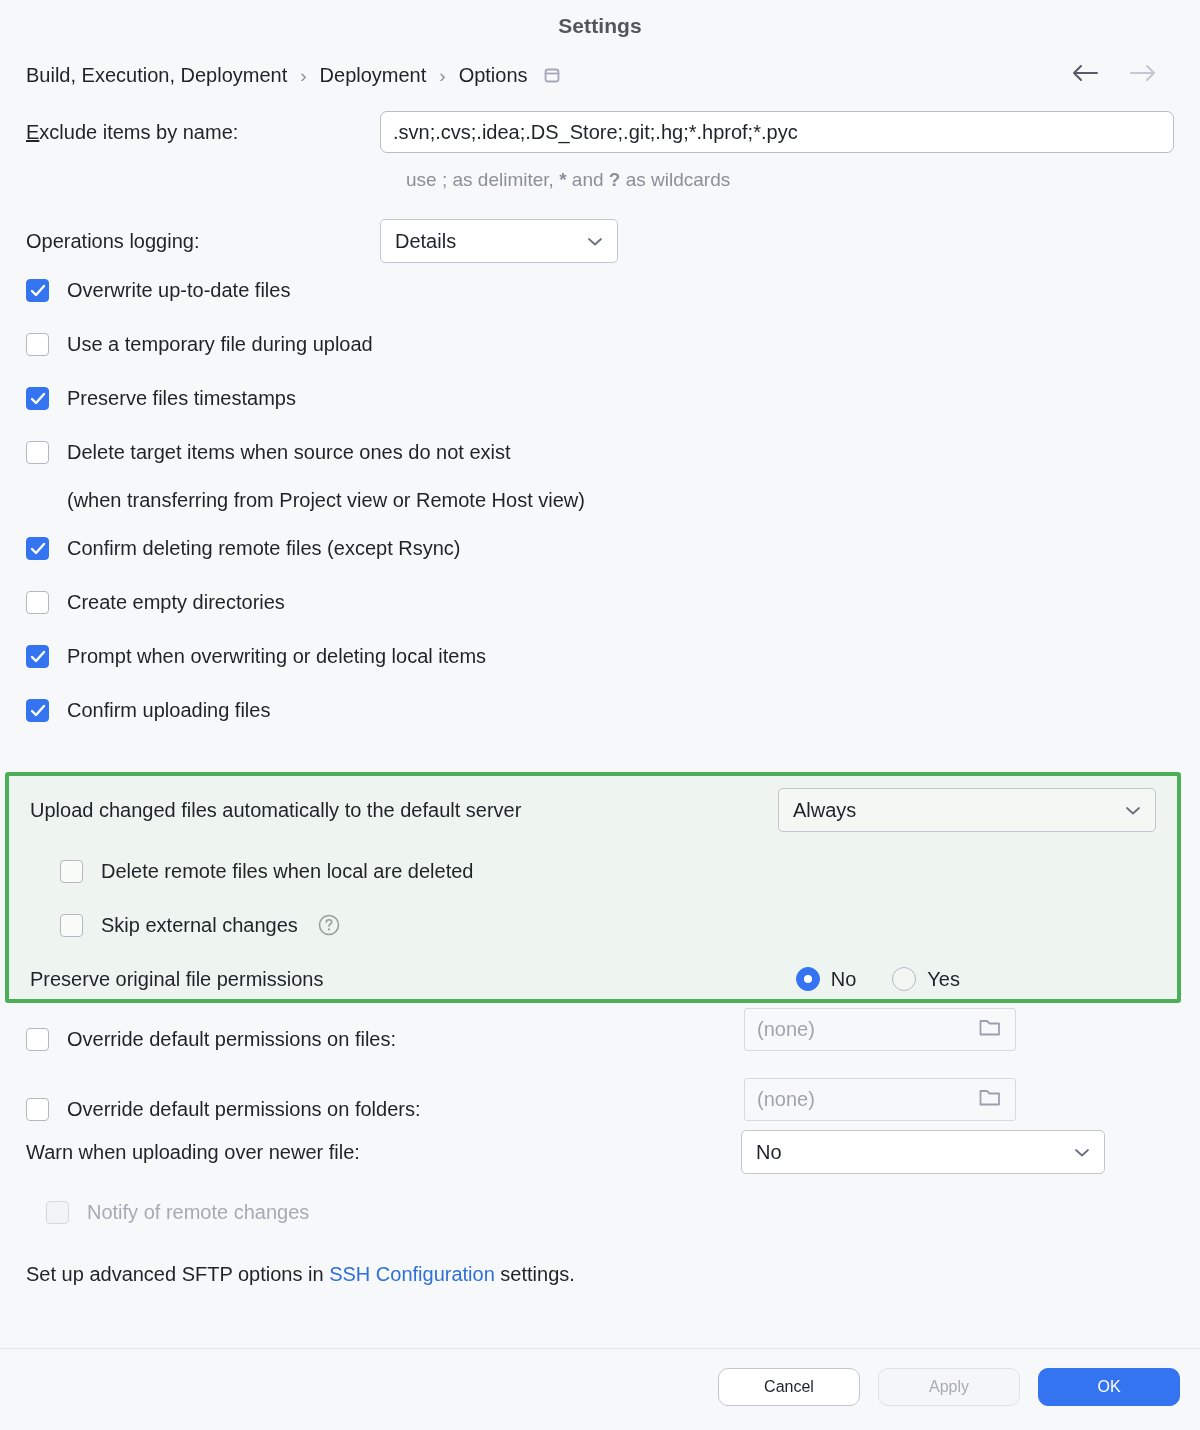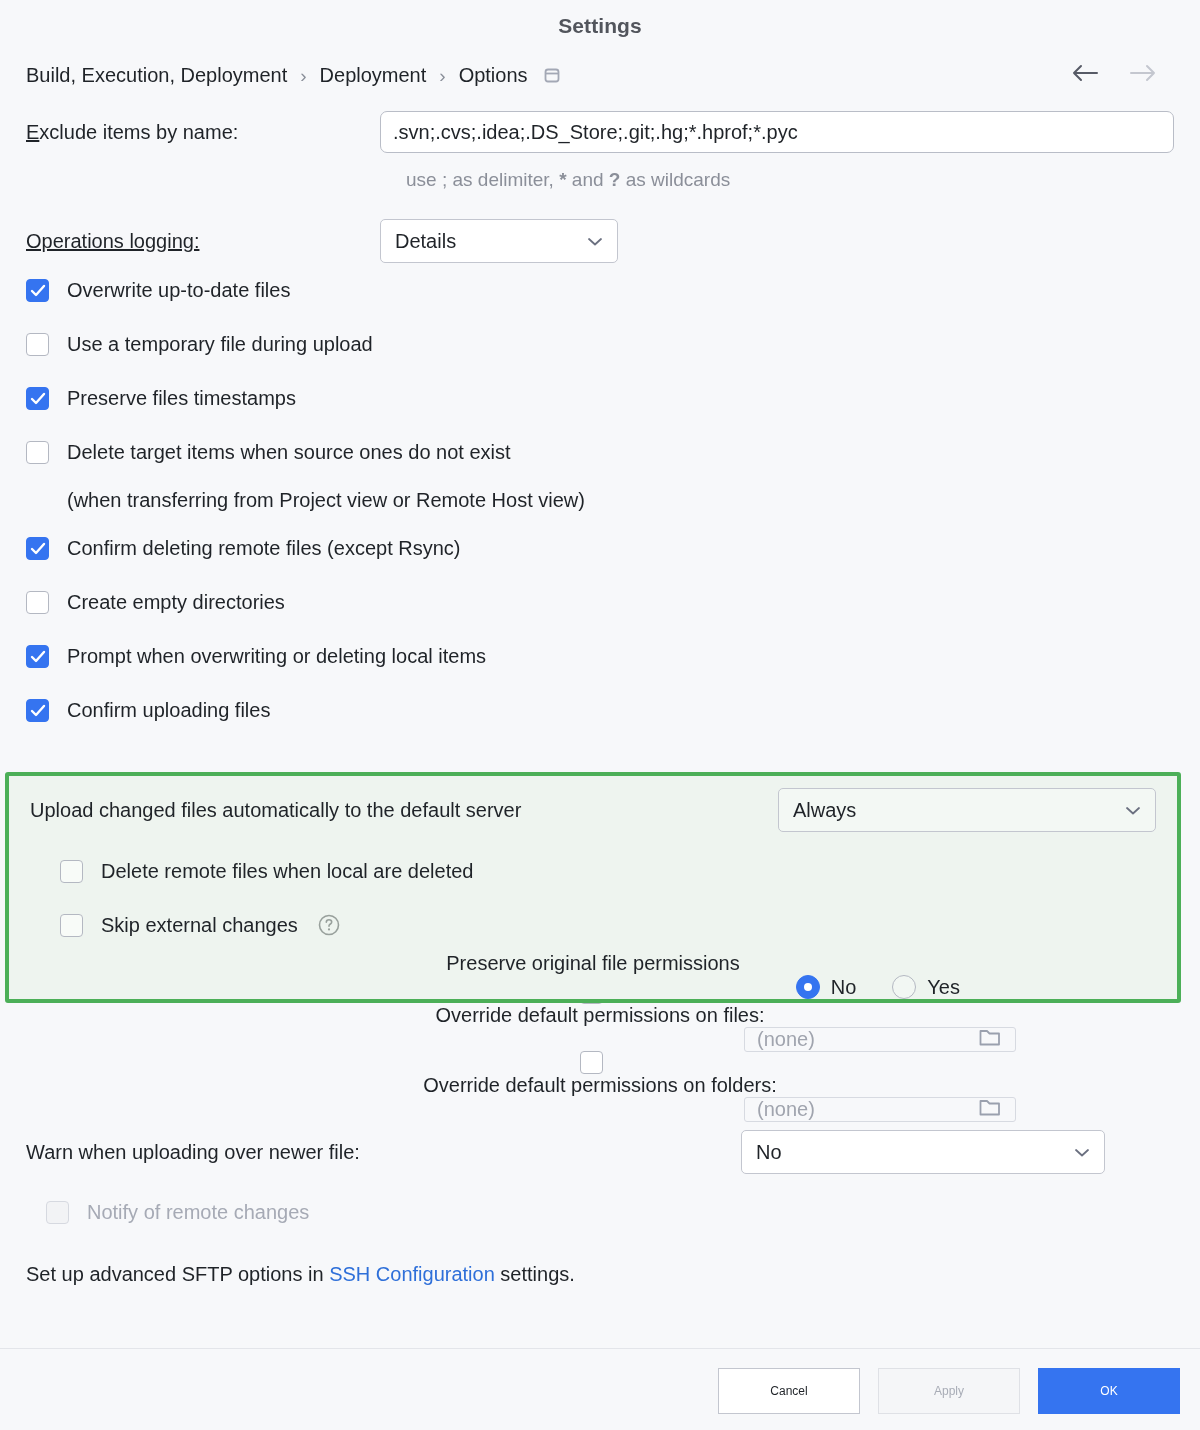--- a/index.html
+++ b/index.html
@@ -105,21 +105,21 @@
   }
   .hint b { font-weight: bold; color: #8b8f99; }
 
   
   .oplog-row {
     display: flex;
     align-items: center;
     margin-top: 28px;
     height: 44px;
   }
-  .oplog-label { width: 354px; text-decoration: underline; }
+  .oplog-label { width: 354px; }
   .select {
     position: relative;
     height: 44px;
     background: #ffffff;
     border: 1px solid #c3c6cf;
     border-radius: 5px;
     display: flex;
     align-items: center;
     padding: 0 14px;
     font-size: 20px;
@@ -206,21 +206,20 @@
     align-items: center;
     height: 54px;
     margin-left: 30px;
   }
   .hl-cb-row .cb.off { background: #f8fbf8; }
   .help-icon { margin-left: 18px; display: inline-flex; }
   .hl-row-radio {
     display: flex;
     align-items: center;
     height: 54px;
-    flex-direction: column;
   }
   .radio-group {
     display: flex;
     align-items: center;
     margin-left: auto;
     margin-right: 196px;
     gap: 36px;
   }
   .radio-item { display: flex; align-items: center; }
   .radio {
@@ -239,23 +238,22 @@
     width: 8px; height: 8px;
     margin: -4px 0 0 -4px;
     border-radius: 50%;
     background: #ffffff;
   }
   .radio-label { font-size: 20px; color: #1f2328; }
 
   
   .override-row {
     display: flex;
-    align-items: center;
+    align-items: flex-end;
     height: 70px;
-    flex-direction: column;
   }
   .path-field {
     width: 272px;
     height: 43px;
     margin-left: auto;
     margin-right: 158px;
     background: #f7f8fa;
     border: 1px solid #d7dae1;
     border-radius: 3px;
     display: flex;
@@ -309,27 +307,27 @@
   }
   .buttons {
     position: absolute;
     right: 20px;
     top: 1368px;
     display: flex;
     align-items: center;
     gap: 18px;
   }
   .btn {
-    height: 46px;
+    height: 38px;
     min-width: 142px;
-    border-radius: 0;
+    border-radius: 10px;
     display: flex;
     align-items: center;
     justify-content: center;
-    font-size: 12px;
+    font-size: 16px;
     box-sizing: border-box;
   }
   .btn.secondary {
     background: #ffffff;
     border: 1px solid #c3c6cf;
     color: #1f2328;
   }
   .btn.disabled {
     background: #f5f6f8;
     border: 1px solid #dfe1e6;

